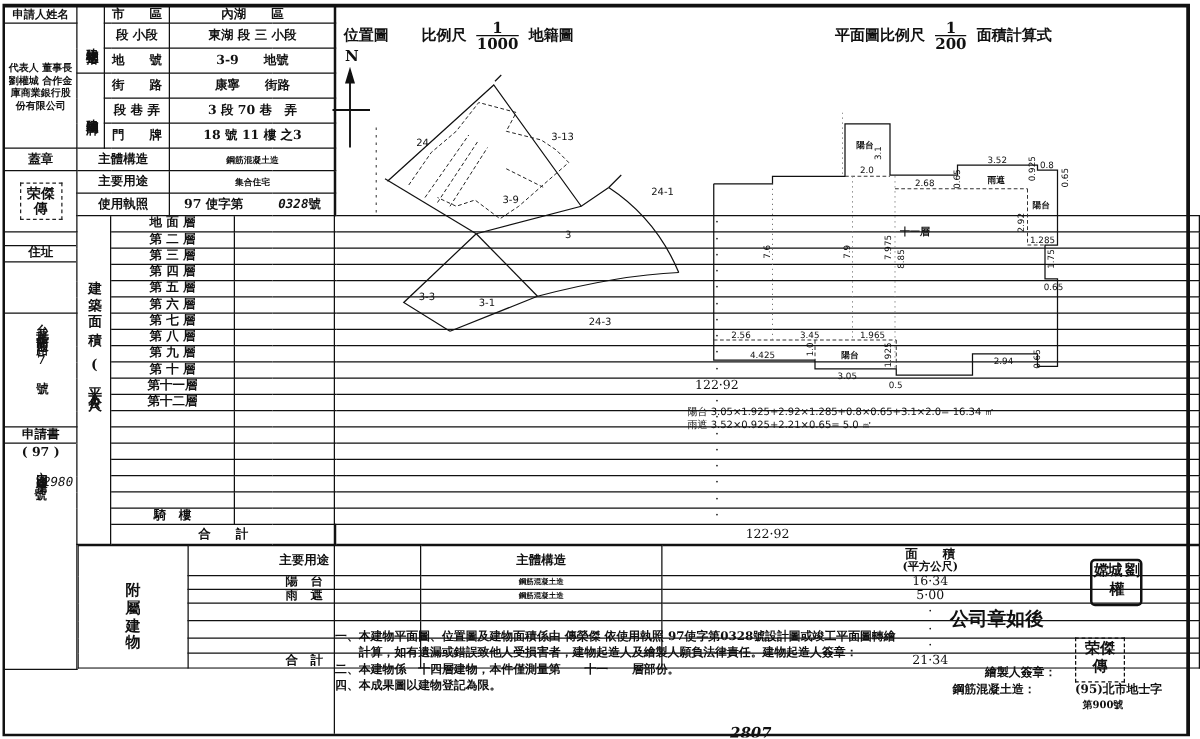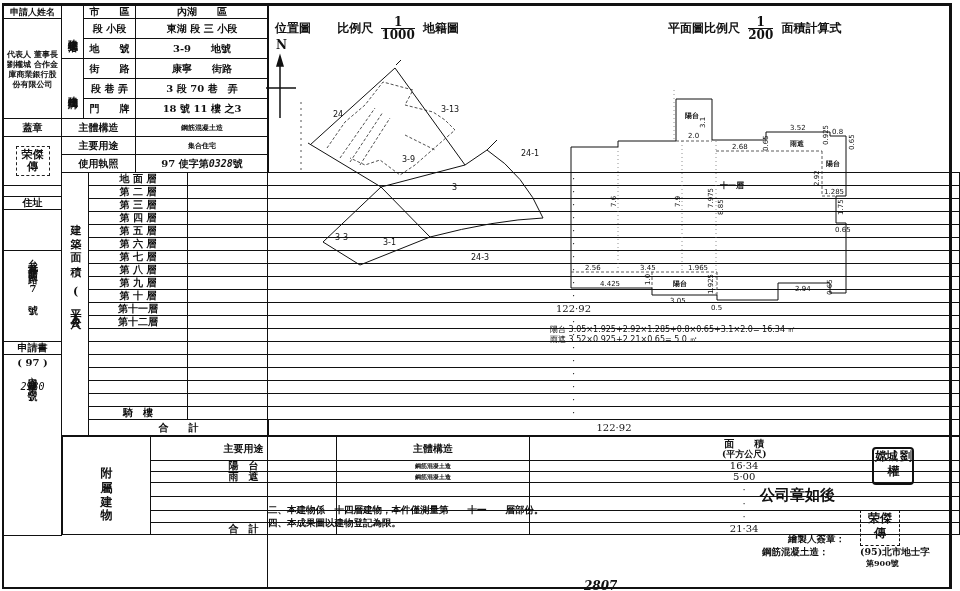--- a/index.html
+++ b/index.html
@@ -9,21 +9,21 @@
   .frame { position:absolute; left:2px; top:3px; width:950px; height:586px;
            border:2px solid #111; border-right-width:3px; border-top-width:3px; box-sizing:border-box; }
   table.form { position:absolute; left:3px; top:4px; border-collapse:collapse; table-layout:fixed; }
   table.form td { border:1px solid #111; padding:0; font-size:10px; line-height:10px; text-align:center;
                   vertical-align:middle; overflow:hidden; white-space:nowrap; }
   .vt { writing-mode:vertical-rl; text-orientation:upright; letter-spacing:4px; font-size:11px; font-weight:bold; }
   .b { font-weight:bold; }
   .sm { font-size:7px !important; }
   .xs { font-size:6px !important; }
   .stamp { display:inline-block; border:1px dashed #222; font-size:11px; line-height:12px; padding:2px 3px; font-weight:bold; }
-  .hand { font-family:"DejaVu Sans Mono",monospace; font-style:italic; }
+  .hand { font-family:"DejaVu Sans Mono",monospace; font-style:italic;padding-left:28px; }
   .title { font-size:12px; font-weight:bold; }
   .frac { display:inline-block; text-align:center; vertical-align:middle; font-size:12px; line-height:12px; margin:0 4px; }
   .frac span { display:block; }
   .frac .num { border-bottom:1px solid #111; padding:0 2px; }
   .lbl { font-size:8px; font-family:"DejaVu Sans",sans-serif; }
   .dim { font-size:7px; font-family:"DejaVu Sans",sans-serif; }
   .note { font-size:10px; line-height:13px; font-weight:bold; white-space:nowrap; }
   .formula { font-size:8px; line-height:10px; font-family:"DejaVu Sans",sans-serif; white-space:nowrap; }
 </style>
 </head>
@@ -354,20 +354,22 @@
 
 <div class="abs formula" style="left:542px;top:325px">
   <div style="padding-left:8px">陽台 3.05×1.925+2.92×1.285+0.8×0.65+3.1×2.0=  16.34  ㎡</div>
   <div style="padding-left:8px">雨遮 3.52×0.925+2.21×0.65=  5.0  ㎡</div>
 </div>
 
 <div class="abs" style="left:872px;top:447px;width:38px;height:34px;border:2px solid #111;border-radius:4px;font-size:12px;line-height:15px;font-weight:bold;text-align:center;letter-spacing:-1px;overflow:hidden">嫦城 劉權</div>
 <div class="abs" style="left:760px;top:486px;font-size:15px;font-weight:bold">公司章如後</div>
 
 <div class="abs note" style="left:268px;top:503px">
+  <div style="font-size:9.5px">一、本建物平面圖、位置圖及建物面積係由 傳榮傑 依使用執照 97使字第0328號設計圖或竣工平面圖轉繪</div>
+  <div style="font-size:9.5px">　　計算，如有遺漏或錯誤致他人受損害者，建物起造人及繪製人願負法律責任。建物起造人簽章：</div>
   <div style="font-size:9.5px">二、本建物係　十四層建物，本件僅測量第　　十一　　層部份。</div>
   <div style="font-size:9.5px">四、本成果圖以建物登記為限。</div>
 </div>
 <div class="abs" style="left:860px;top:510px;width:38px;height:34px;border:1px dashed #111;font-size:12px;line-height:15px;font-weight:bold;text-align:center;overflow:hidden">荣傑 傳</div>
 <div class="abs note" style="left:788px;top:532px;font-size:9.5px">繪製人簽章：</div>
 <div class="abs note" style="left:762px;top:545px;font-size:9.5px">鋼筋混凝土造：</div>
 <div class="abs note" style="left:860px;top:545px;font-size:9.5px">(95)北市地士字</div>
 <div class="abs note" style="left:866px;top:557px;font-size:8px">第900號</div>
 
 <div class="abs" style="left:584px;top:580px;font-size:12px;font-style:italic;font-weight:bold;line-height:12px;height:10px;overflow:hidden">2807</div>

